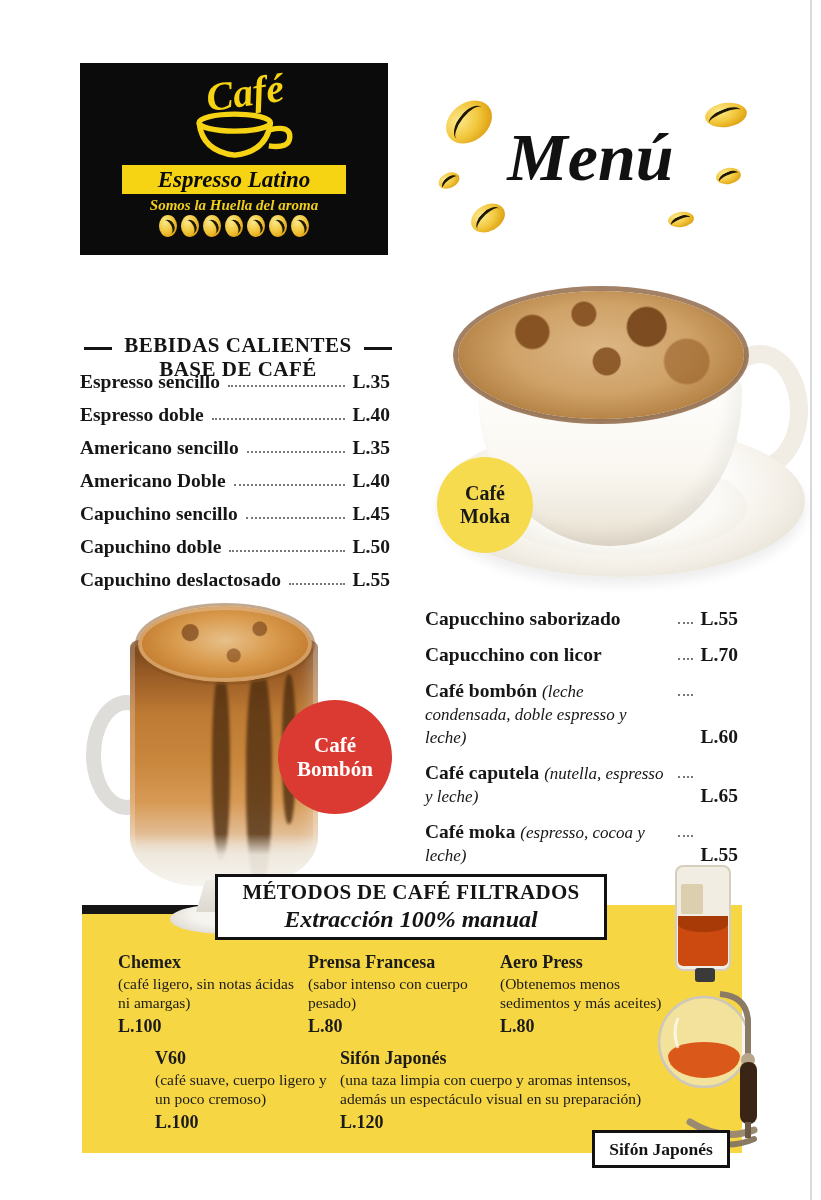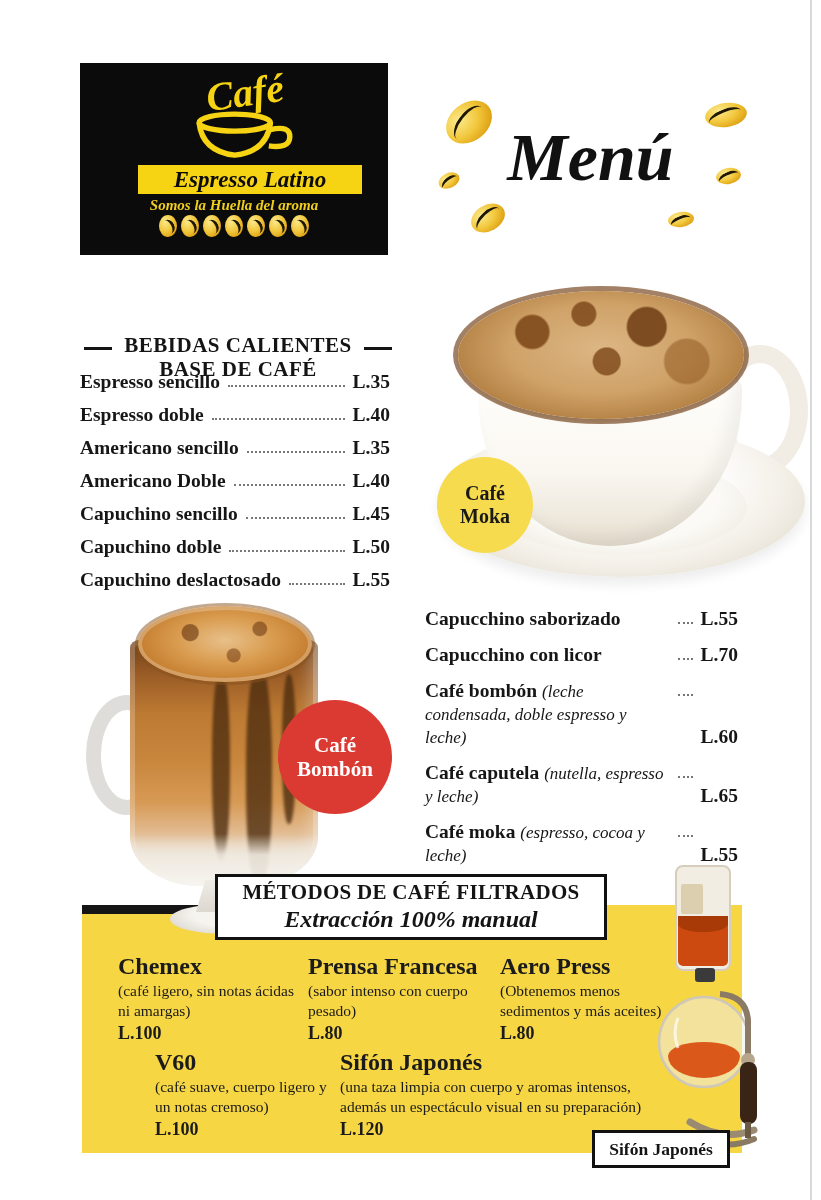--- a/index.html
+++ b/index.html
@@ -7,21 +7,21 @@
         font-family:"Liberation Serif",serif;color:#161616;}
 
   
   .edge-right{position:absolute;left:810px;top:0;width:2px;height:1200px;background:#d9d9d9;}
 
   
   .logo{position:absolute;left:80px;top:63px;width:308px;height:192px;background:#0b0b0b;}
   .logo-cafe{position:absolute;left:90px;top:6px;width:150px;text-align:center;
              font-style:italic;font-weight:bold;font-size:40px;color:#F6D413;transform:rotate(-8deg);}
   .logo-cup{position:absolute;left:100px;top:48px;width:125px;height:62px;}
-  .logo-banner{position:absolute;left:58px;top:102px;width:224px;height:29px;background:#F6D413;
+  .logo-banner{position:absolute;left:42px;top:102px;width:224px;height:29px;background:#F6D413;
                display:flex;align-items:center;justify-content:center;
                font-style:italic;font-weight:bold;font-size:23px;color:#0b0b0b;}
   .logo-tagline{position:absolute;left:0;top:134px;width:100%;text-align:center;
                 font-style:italic;font-weight:bold;font-size:15px;color:#F0CE1E;}
   .logo-beans{position:absolute;left:0;top:152px;width:100%;display:flex;justify-content:center;gap:4px;}
   .logo-beans .bean{position:relative;width:18px;height:22px;}
   .logo-beans .bean::before{transform:rotate(64deg);}
 
   
   .bean{position:absolute;border-radius:50%;
@@ -114,21 +114,21 @@
   .ysec{position:absolute;left:82px;top:905px;width:660px;height:248px;background:#F7D643;z-index:1;}
   .ystrip{position:absolute;left:82px;top:905px;width:136px;height:9px;background:#151515;z-index:2;}
   .tbox{position:absolute;left:215px;top:874px;width:392px;height:66px;background:#ffffff;
         border:3px solid #111;box-sizing:border-box;z-index:6;
         display:flex;flex-direction:column;align-items:center;justify-content:center;
         font-weight:bold;color:#141414;line-height:1.22;}
   .tbox .t1{font-size:21px;letter-spacing:.3px;}
   .tbox .t2{font-size:24px;font-style:italic;}
 
   .method{position:absolute;z-index:3;color:#1b1b1b;}
-  .method .mnm{font-weight:bold;font-size:24px;line-height:1.2;}
+  .method .mnm{font-weight:bold;font-size:18px;line-height:1.2;}
   .method .mds{font-size:15.5px;line-height:1.28;}
   .method .mpr{font-weight:bold;font-size:18px;margin-top:3px;}
   .m-chemex{left:118px;top:952px;width:178px;}
   .m-prensa{left:308px;top:952px;width:186px;}
   .m-aero{left:500px;top:952px;width:182px;}
   .m-v60{left:155px;top:1048px;width:185px;}
   .m-sifon{left:340px;top:1048px;width:338px;}
 
   
   .siphon{position:absolute;left:648px;top:860px;width:130px;height:290px;z-index:5;}
@@ -293,21 +293,21 @@
     <div class="mds">(sabor intenso con cuerpo pesado)</div>
     <div class="mpr">L.80</div>
   </div>
   <div class="method m-aero">
     <div class="mnm">Aero Press</div>
     <div class="mds">(Obtenemos menos sedimentos y más aceites)</div>
     <div class="mpr">L.80</div>
   </div>
   <div class="method m-v60">
     <div class="mnm">V60</div>
-    <div class="mds">(café suave, cuerpo ligero y un notas cremoso)</div>
+    <div class="mds">(café suave, cuerpo ligero y un poco cremoso)</div>
     <div class="mpr">L.100</div>
   </div>
   <div class="method m-sifon">
     <div class="mnm">Sifón Japonés</div>
     <div class="mds">(una taza limpia con cuerpo y aromas intensos, además un espectáculo visual en su preparación)</div>
     <div class="mpr">L.120</div>
   </div>
 
   <svg class="siphon" viewBox="0 0 130 290">
     <rect x="28" y="6" width="54" height="104" rx="7" fill="#f2ede3" stroke="#d6cdbd" stroke-width="2"></rect>

